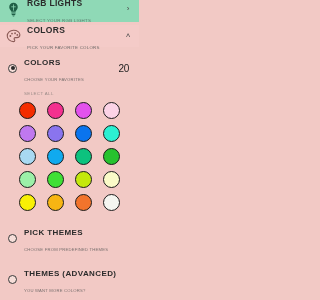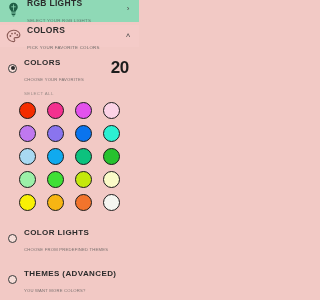--- a/index.html
+++ b/index.html
@@ -132,22 +132,22 @@
   }
   .option-sub {
     font-size: 4.2px;
     letter-spacing: 0.2px;
     color: #7a716f;
     margin-top: 2px;
     white-space: nowrap;
   }
   .count {
     flex: 0 0 auto;
-    font-size: 17px;
-    font-weight: bold;
+    font-size: 10px;
+    font-weight: normal;
     color: #1d1d1d;
     padding-right: 4px;
     letter-spacing: -0.3px;
   }
 
   
   .select-all {
     font-size: 4.4px;
     letter-spacing: 0.4px;
     color: #9b8b88;
@@ -254,21 +254,21 @@
 
     <span class="swatch" style="background:#f9f005"></span>
     <span class="swatch" style="background:#f7b513"></span>
     <span class="swatch" style="background:#f2742c"></span>
     <span class="swatch" style="background:#f5f5f0"></span>
   </div>
 
   <div class="option-row">
     <span class="radio"></span>
     <span class="option-text">
-      <span class="option-title">COLOR LIGHTS</span>
+      <span class="option-title">PICK THEMES</span>
       <span class="option-sub">CHOOSE FROM PREDEFINED THEMES</span>
     </span>
   </div>
 
   <div class="option-row">
     <span class="radio"></span>
     <span class="option-text">
       <span class="option-title">THEMES (ADVANCED)</span>
       <span class="option-sub">YOU WANT MORE COLORS?</span>
     </span>

